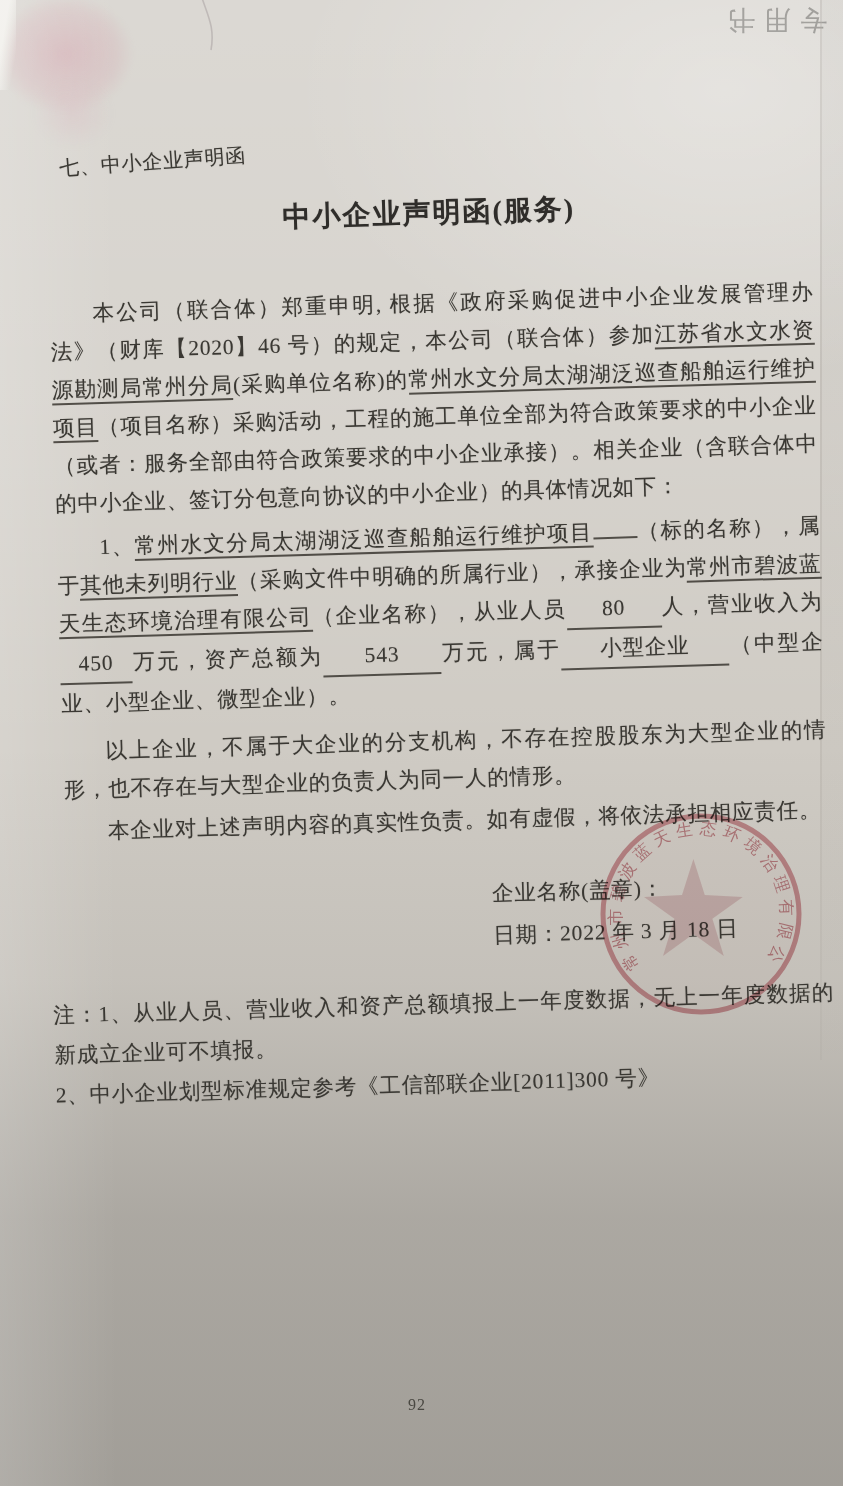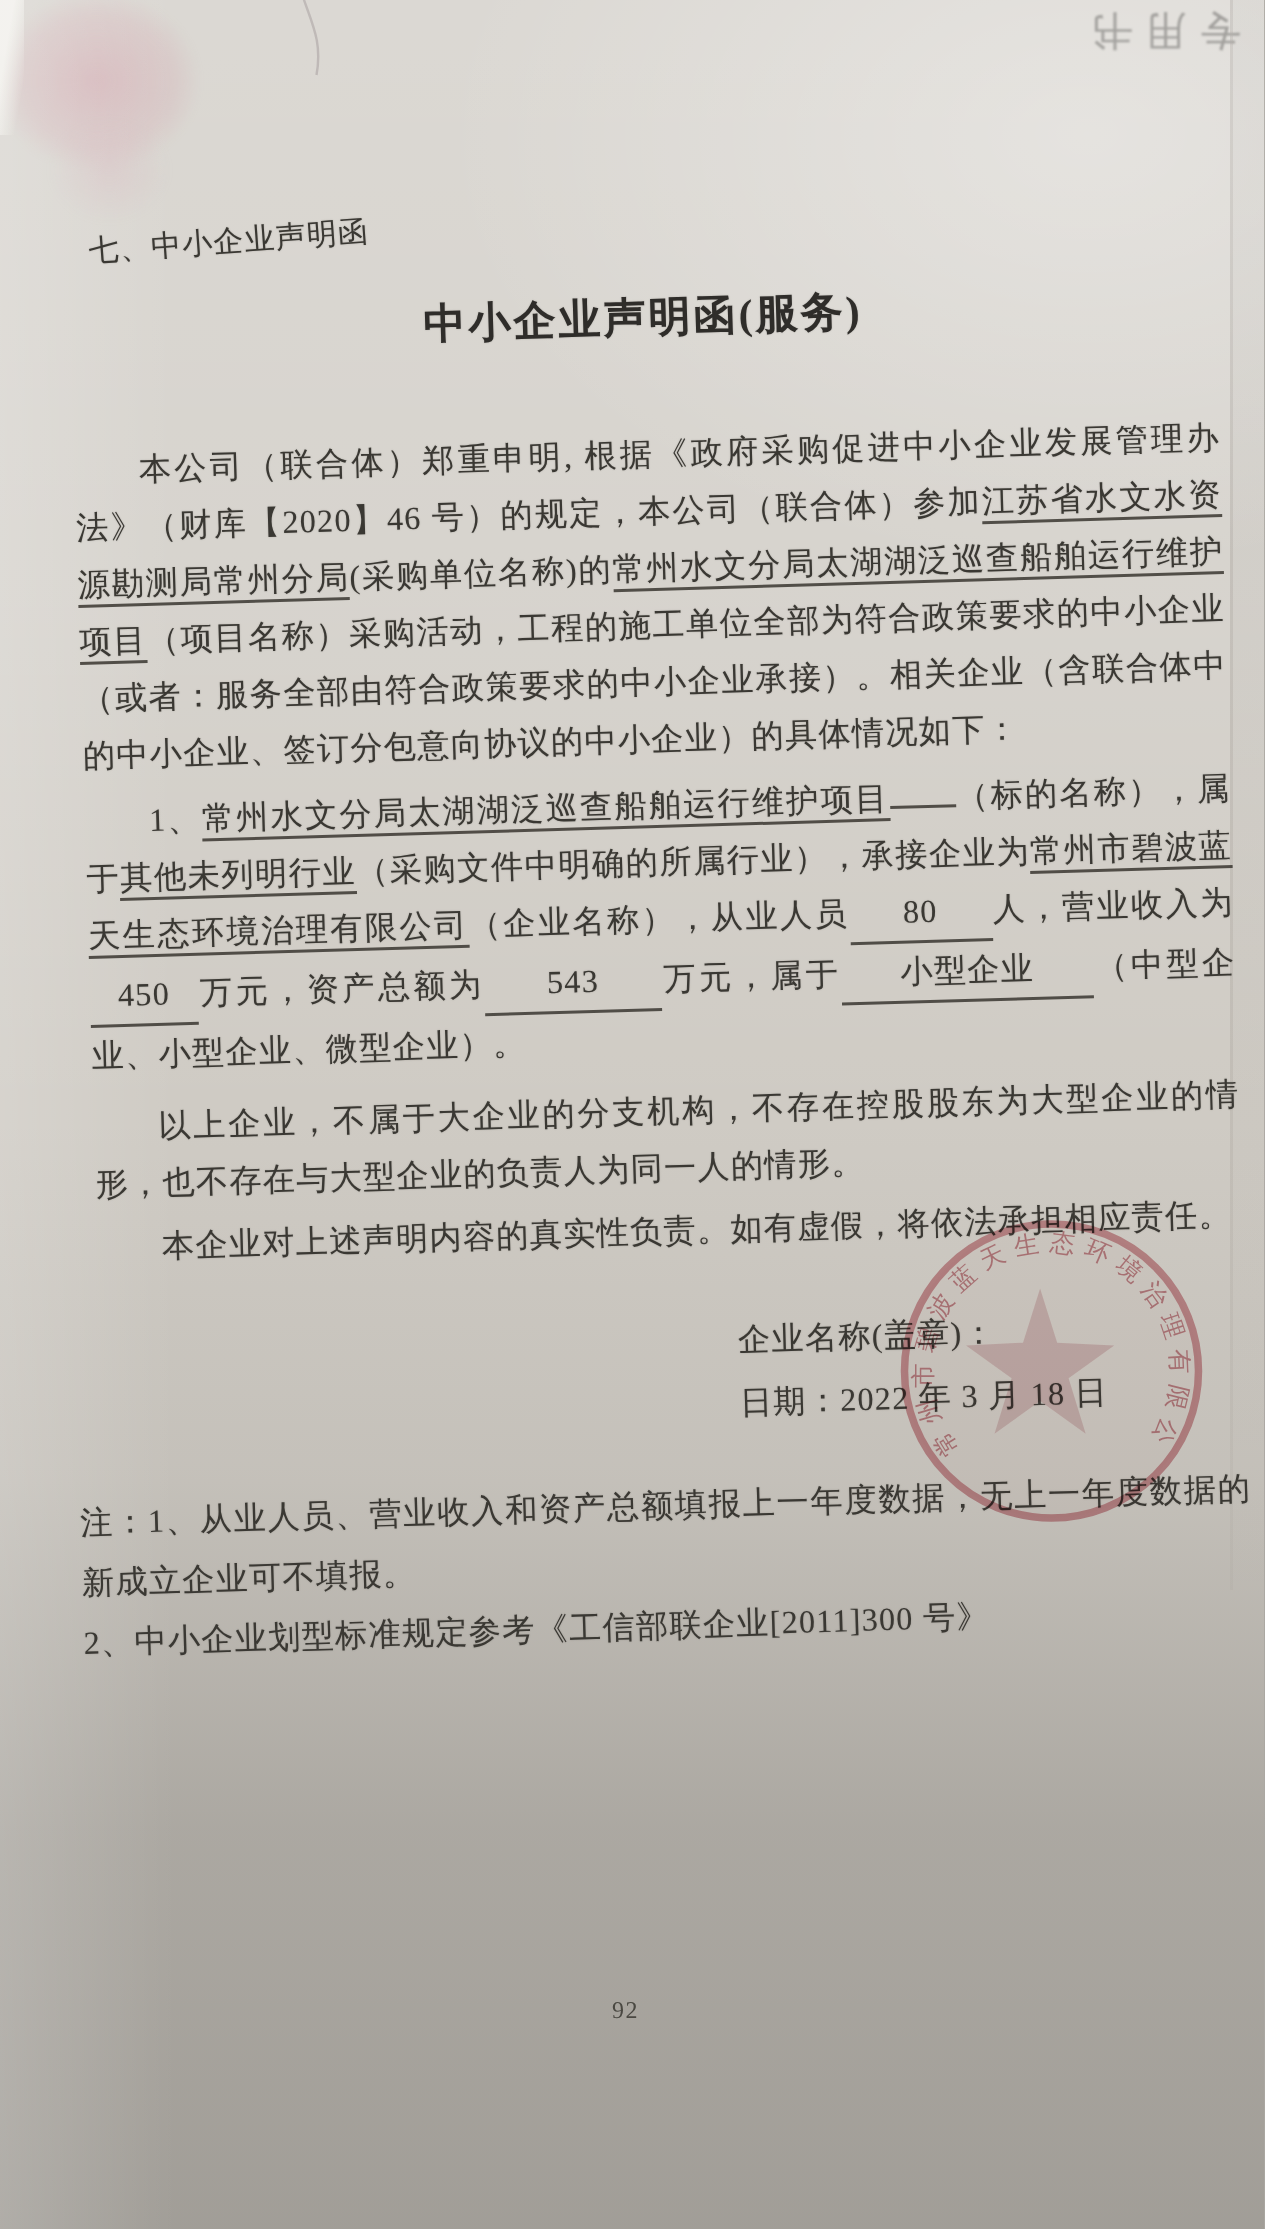--- a/index.html
+++ b/index.html
@@ -64,21 +64,21 @@
   .w-revenue{min-width:72px;}
   .w-assets{min-width:118px;}
   .w-type{min-width:168px;}
   .sig{margin:34px 0 0 425px; line-height:42px;}
   .notes{margin:26px 0 0 -17px; line-height:40px;}
   .notes p{text-align:justify;}
   .note2{margin-top:0;}
   
   .stamp{position:absolute; left:596px; top:809px; width:210px; height:210px; z-index:7;
     mix-blend-mode:multiply; opacity:.9; pointer-events:none; filter:blur(.4px);}
-  .page-num{position:absolute; left:408px; top:1332px; z-index:6;
+  .page-num{position:absolute; left:408px; top:1396px; z-index:6;
     font-size:16px; color:#4a4842; letter-spacing:1px;}
 </style>
 </head>
 <body>
 
 <div class="sheet">
 
   <div class="edge-line"></div>
   <div class="edge-shade"></div>
   <div class="white-sliver"></div>

